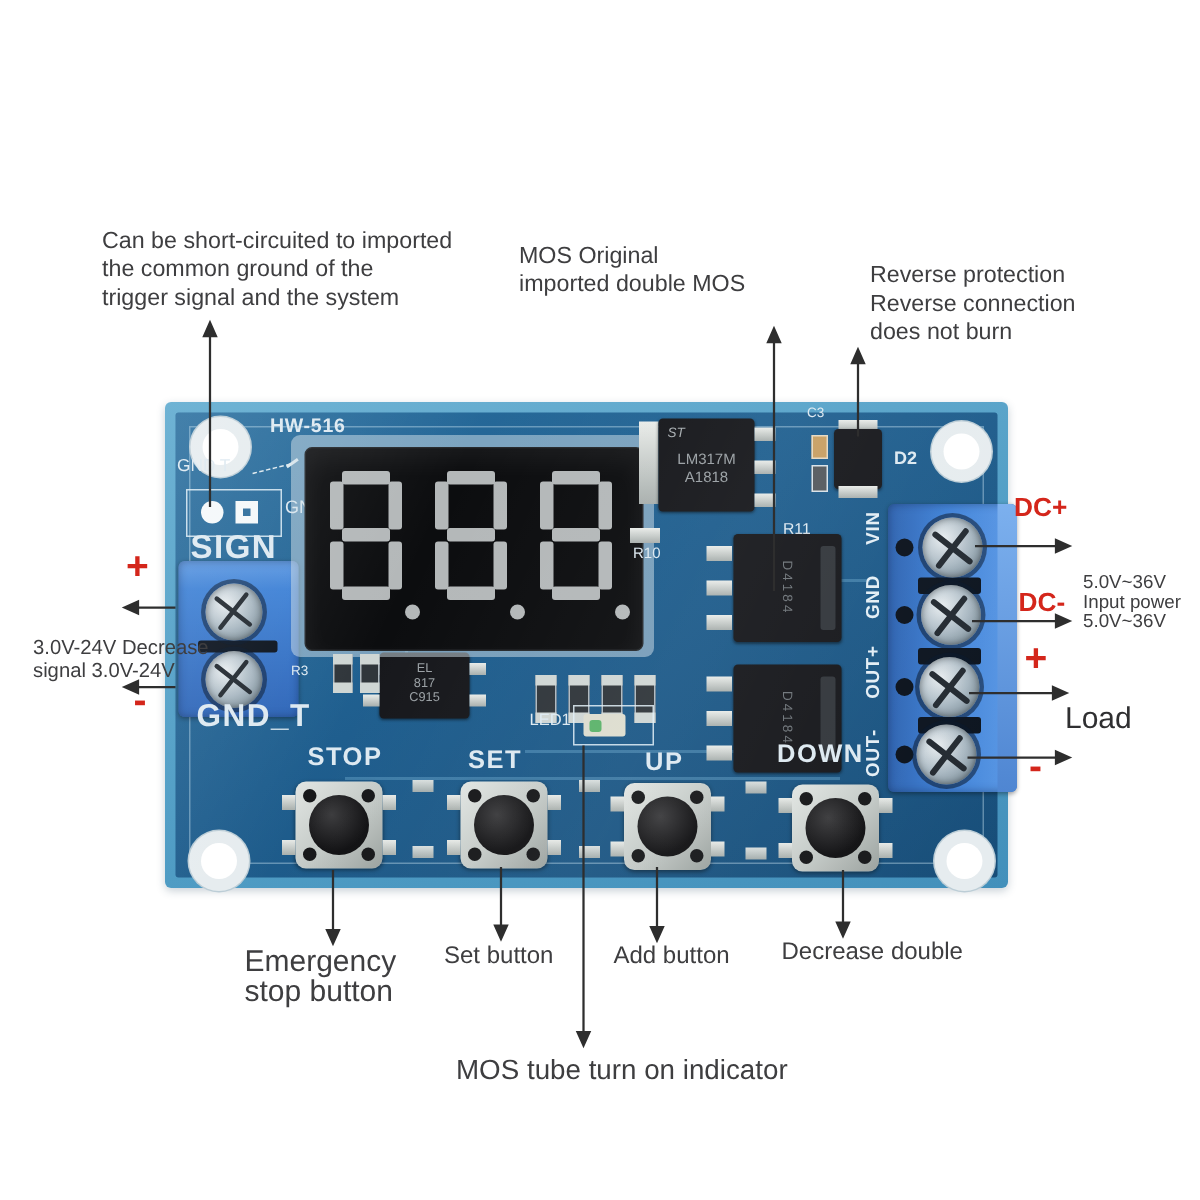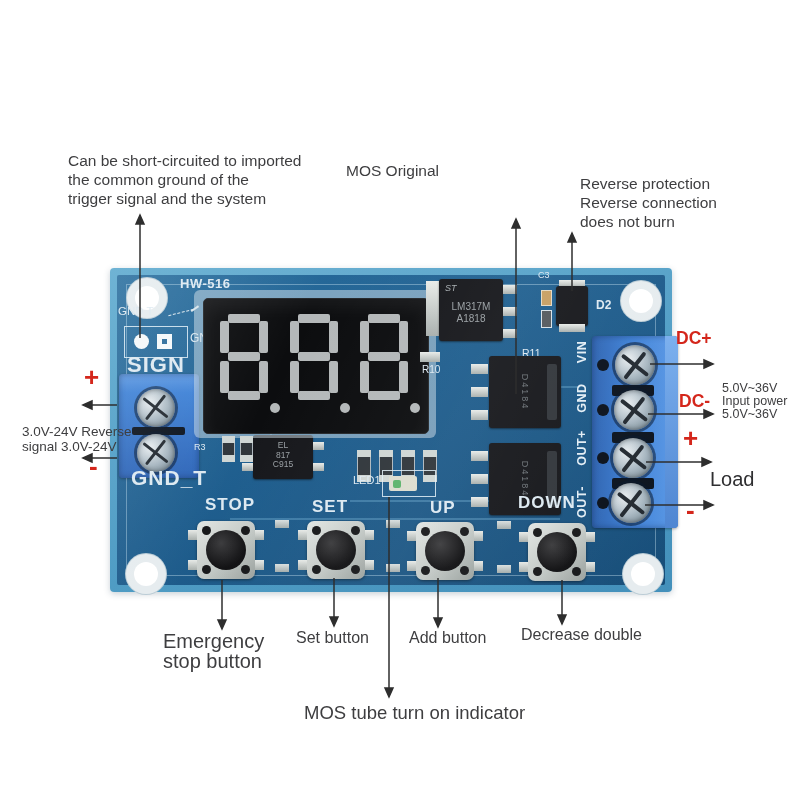--- a/index.html
+++ b/index.html
@@ -103,30 +103,31 @@
   </g>
 </svg>
 
 <div class="ann blk" style="left:68px;top:151px;">
   <div>Can be short-circuited to imported</div>
   <div>the common ground of the</div>
   <div>trigger signal and the system</div>
 </div>
 <div class="ann blk" style="left:346px;top:161px;">
   <div>MOS Original</div>
+  <div>imported double MOS</div>
 </div>
 <div class="ann blk" style="left:580px;top:174px;">
   <div>Reverse protection</div>
   <div>Reverse connection</div>
   <div>does not burn</div>
 </div>
 
 <span class="sym red" style="left:84px;top:367px;">+</span>
 <div class="ann" style="left:22px;top:425px;font-size:13.5px;line-height:14.5px;">
-  <div>3.0V-24V Reverse</div>
+  <div>3.0V-24V Decrease</div>
   <div>signal 3.0V-24V</div>
 </div>
 <span class="sym red" style="left:89px;top:456px;">-</span>
 
 <span class="ann red" style="left:676px;top:328px;font-size:17.5px;">DC+</span>
 <div class="ann" style="left:722px;top:382px;font-size:12.5px;line-height:13px;">
   <div>5.0V~36V</div>
   <div>Input power</div>
   <div>5.0V~36V</div>
 </div>

